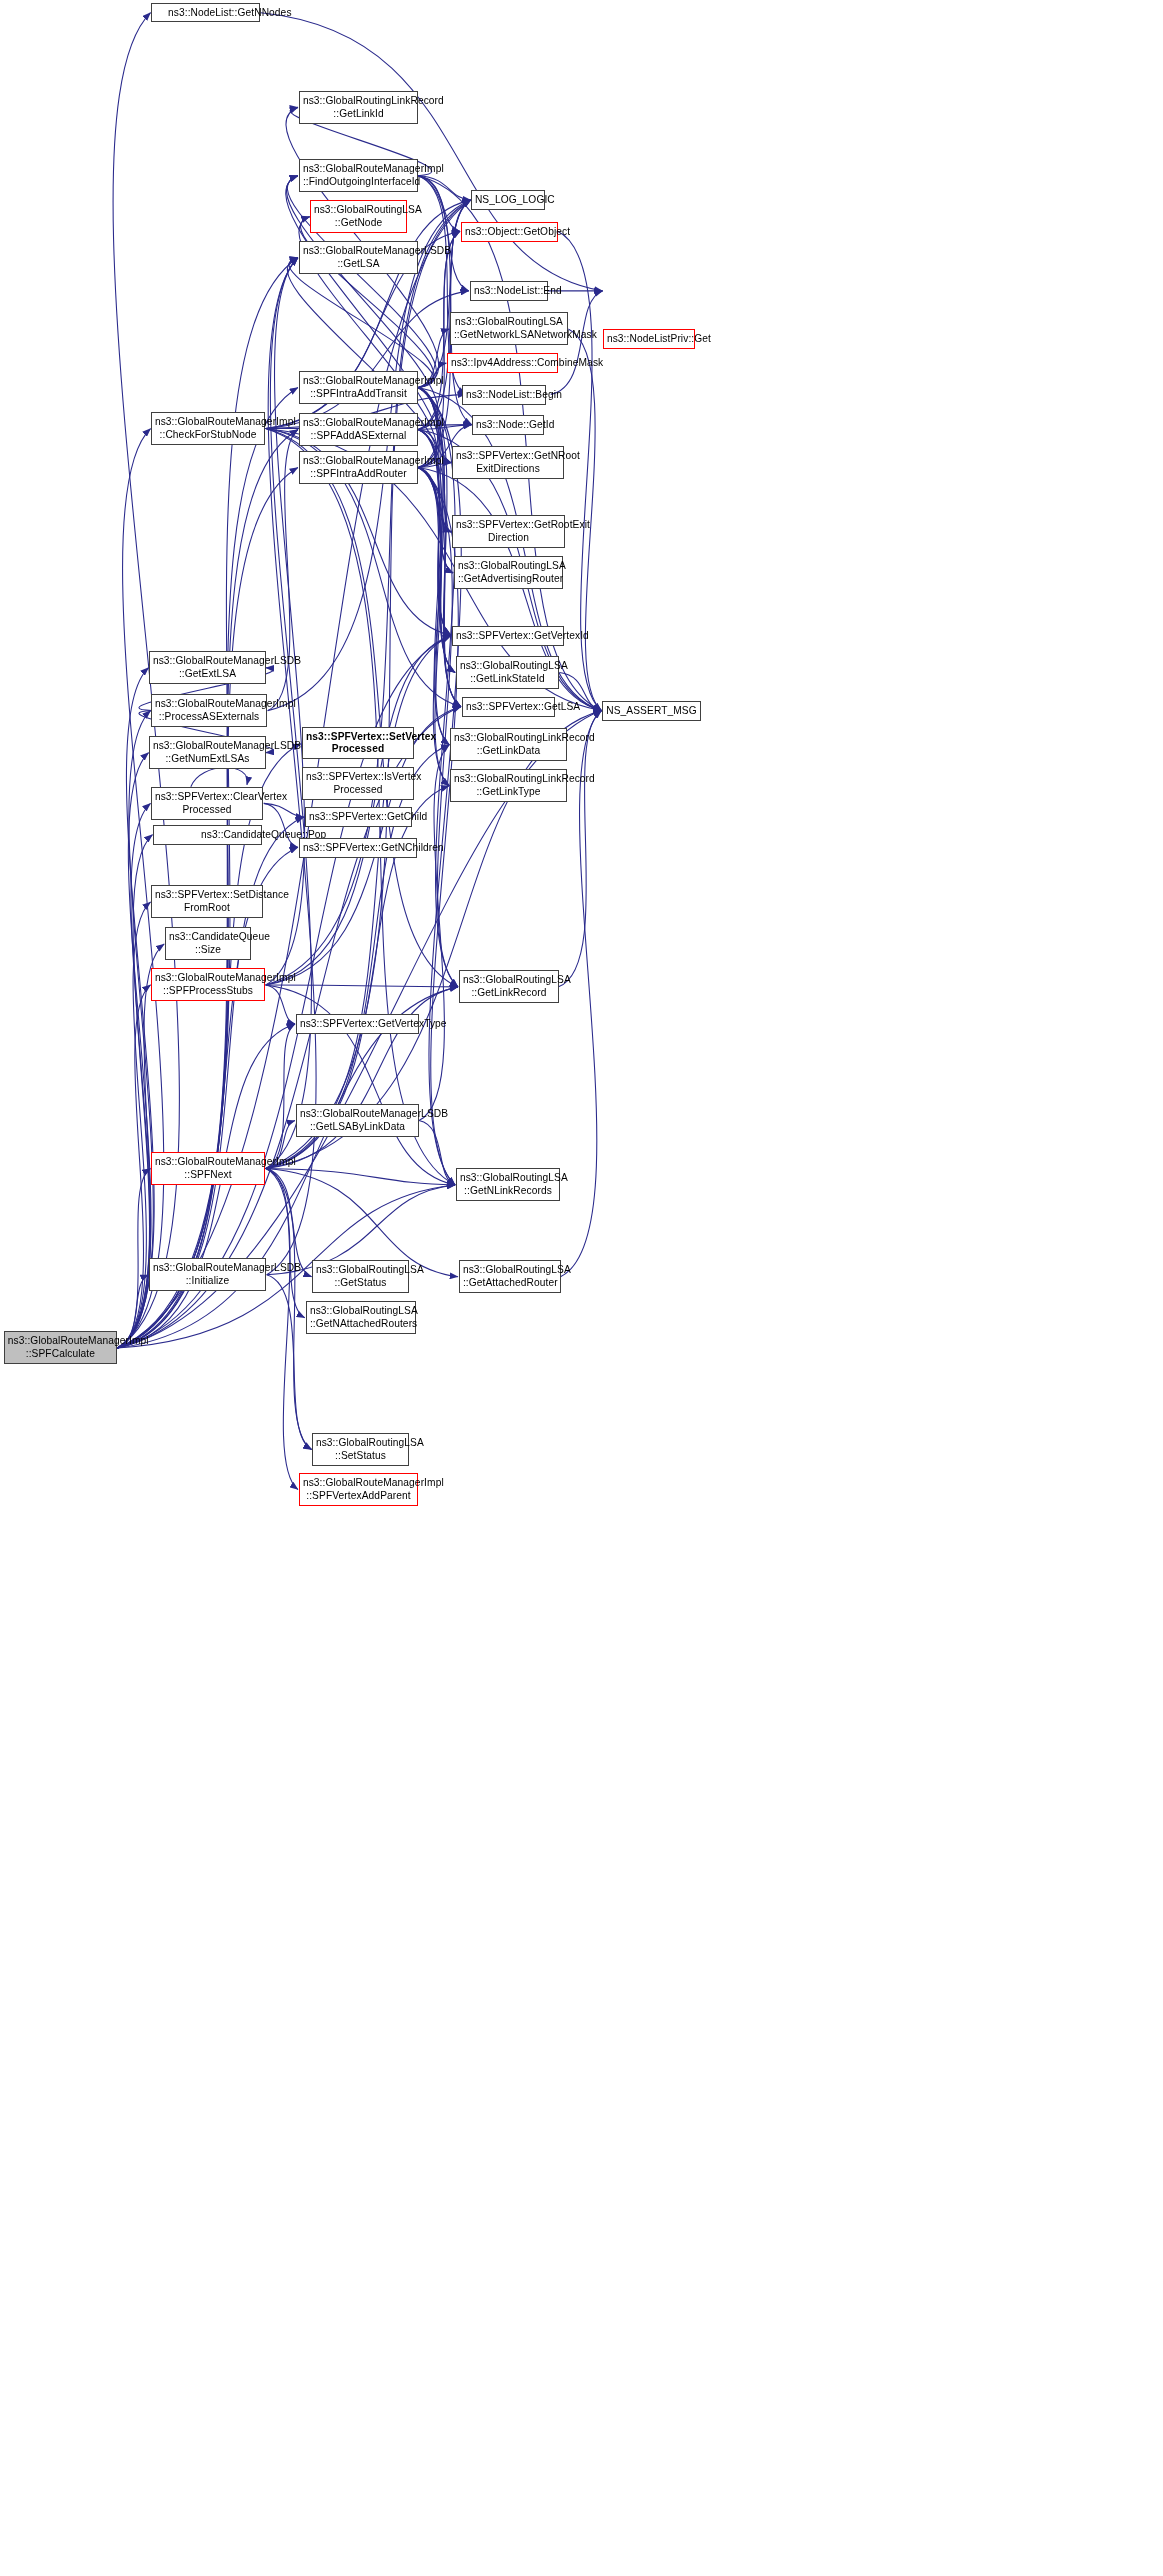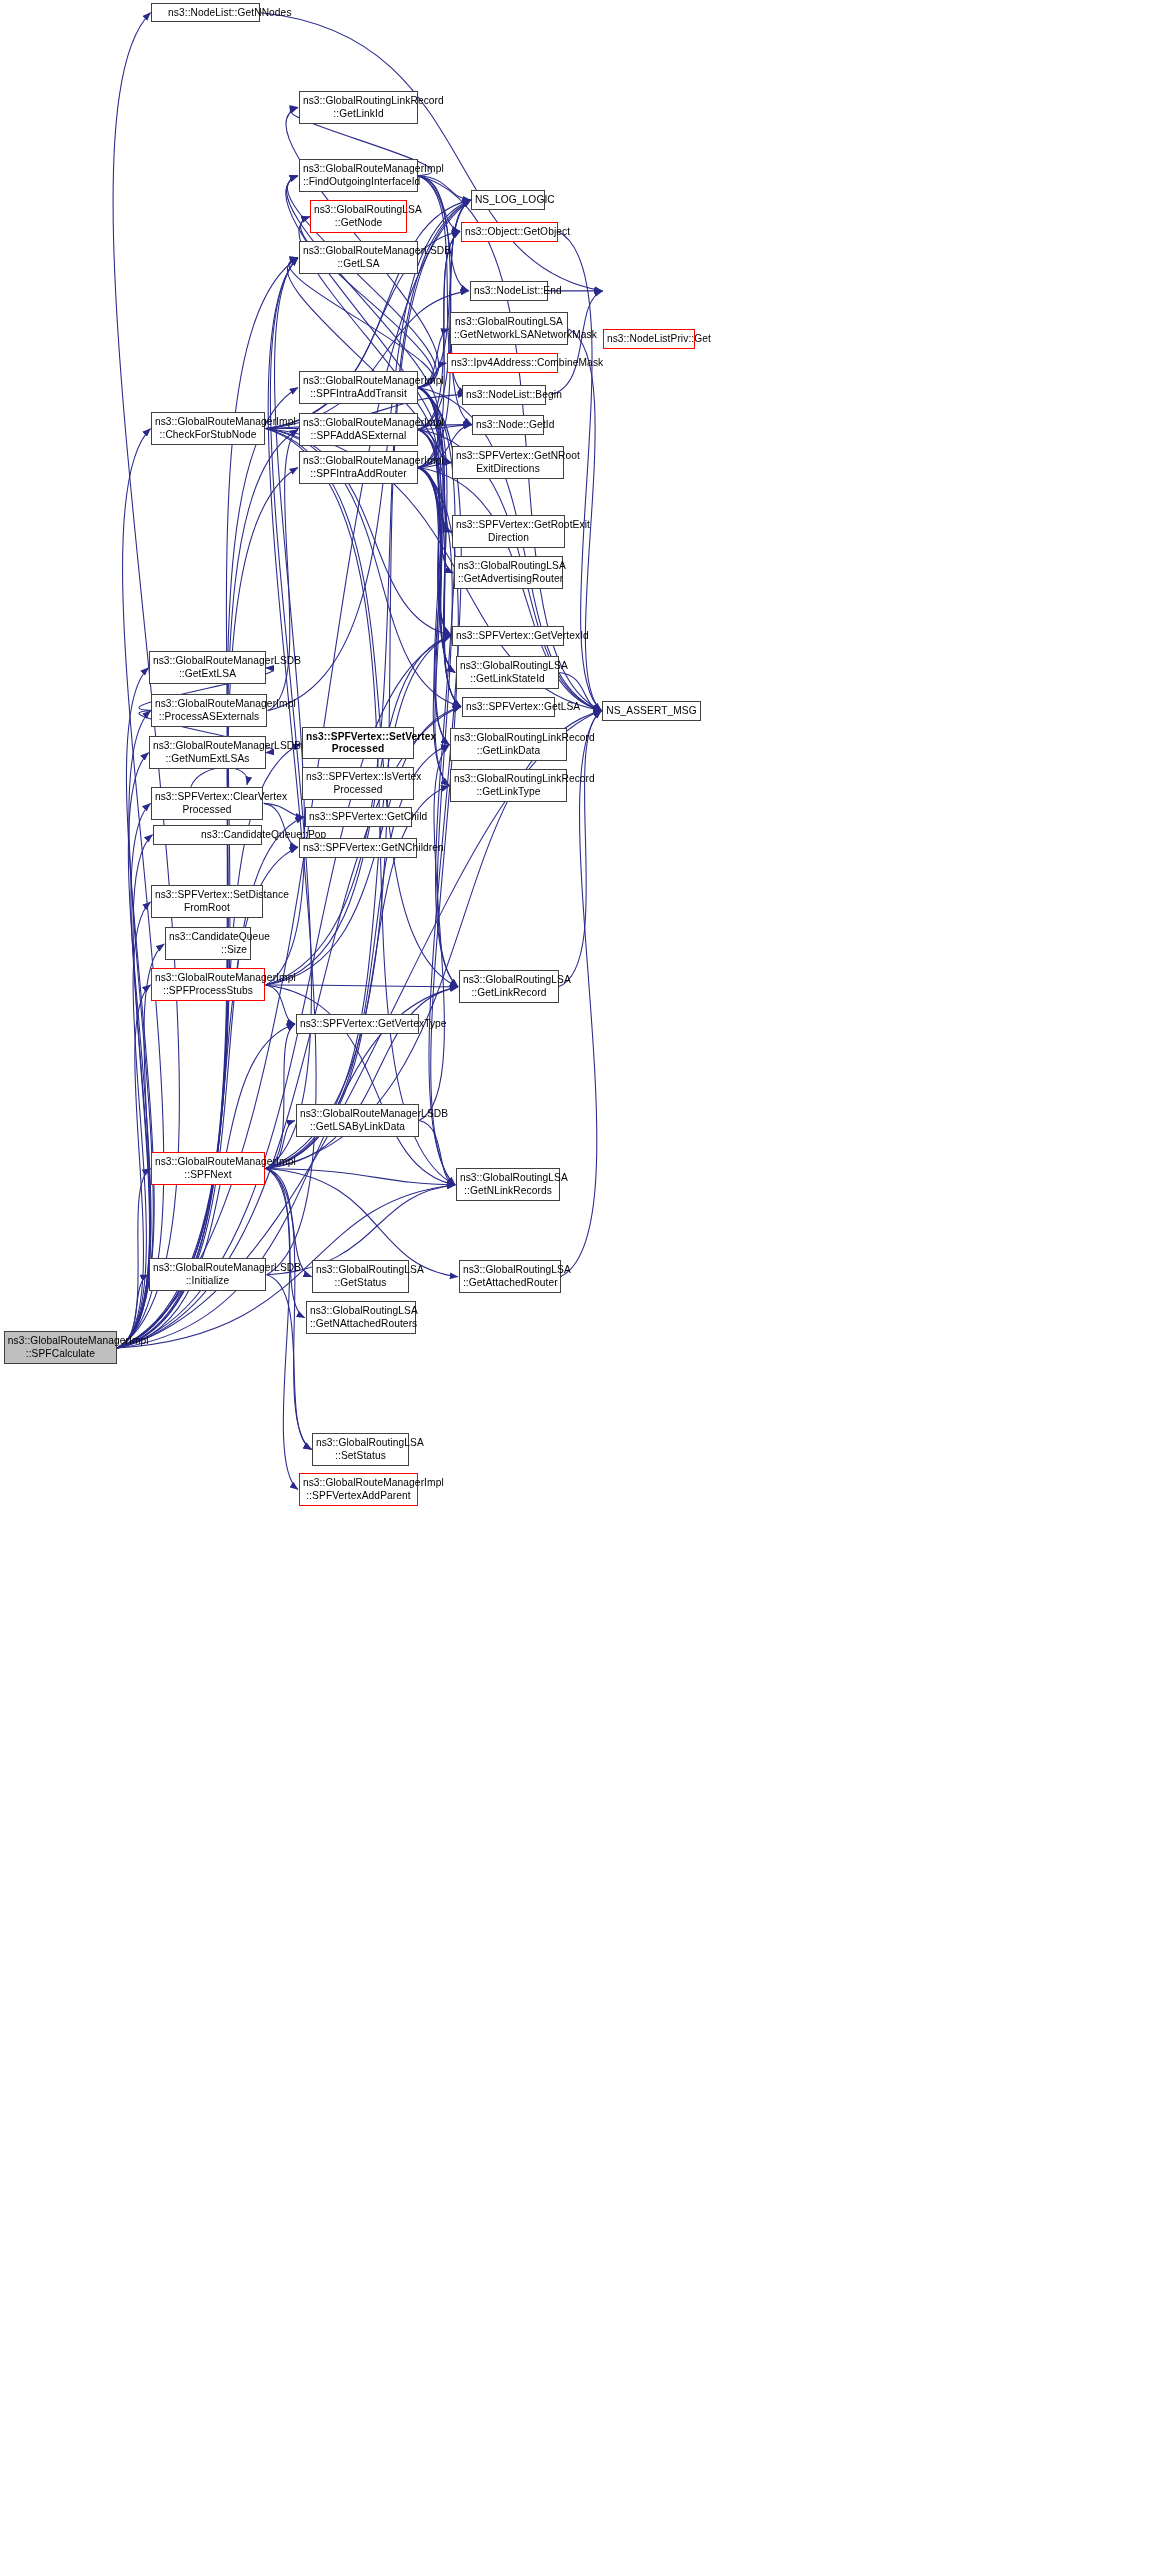--- a/index.html
+++ b/index.html
@@ -192,21 +192,21 @@
 ::GetExtLSA</span></div>
       <div class="node" style="left: 151px; top: 694px; width: 116px; height: 33px;"><span>ns3::GlobalRouteManagerImpl
 ::ProcessASExternals</span></div>
       <div class="node" style="left: 149px; top: 736px; width: 117px; height: 33px;"><span>ns3::GlobalRouteManagerLSDB
 ::GetNumExtLSAs</span></div>
       <div class="node" style="left: 151px; top: 787px; width: 112px; height: 33px;"><span>ns3::SPFVertex::ClearVertex
 Processed</span></div>
       <div class="node" style="left: 153px; top: 825px; width: 109px; height: 19.5px; padding-left: 47px;"><span>ns3::CandidateQueue::Pop</span></div>
       <div class="node" style="left: 151px; top: 885px; width: 112px; height: 33px;"><span>ns3::SPFVertex::SetDistance
 FromRoot</span></div>
-      <div class="node" style="left: 165px; top: 927px; width: 86px; height: 33px; text-align: right;"><span>ns3::CandidateQueue
+      <div class="node" style="left: 165px; top: 927px; width: 86px; height: 33px;"><span>ns3::CandidateQueue
 ::Size</span></div>
       <div class="node red" style="left: 151px; top: 968px; width: 114px; height: 33px;"><span>ns3::GlobalRouteManagerImpl
 ::SPFProcessStubs</span></div>
       <div class="node red" style="left: 151px; top: 1152px; width: 114px; height: 33px;"><span>ns3::GlobalRouteManagerImpl
 ::SPFNext</span></div>
       <div class="node" style="left: 149px; top: 1258px; width: 117px; height: 33px;"><span>ns3::GlobalRouteManagerLSDB
 ::Initialize</span></div>
       <div class="node" style="left: 299px; top: 91px; width: 119px; height: 33px;"><span>ns3::GlobalRoutingLinkRecord
 ::GetLinkId</span></div>
       <div class="node" style="left: 299px; top: 159px; width: 119px; height: 33px;"><span>ns3::GlobalRouteManagerImpl

